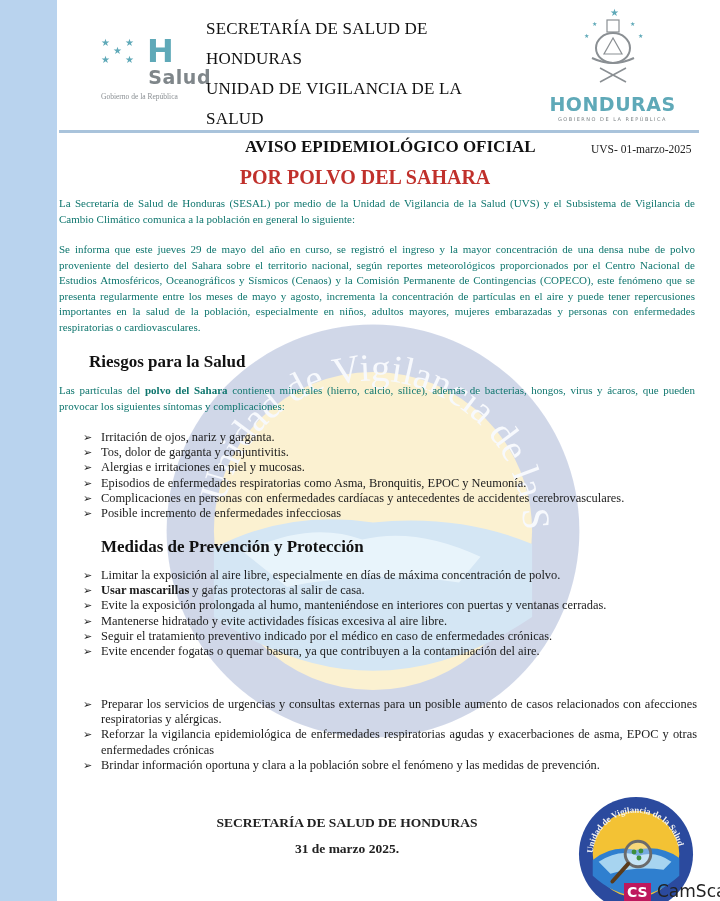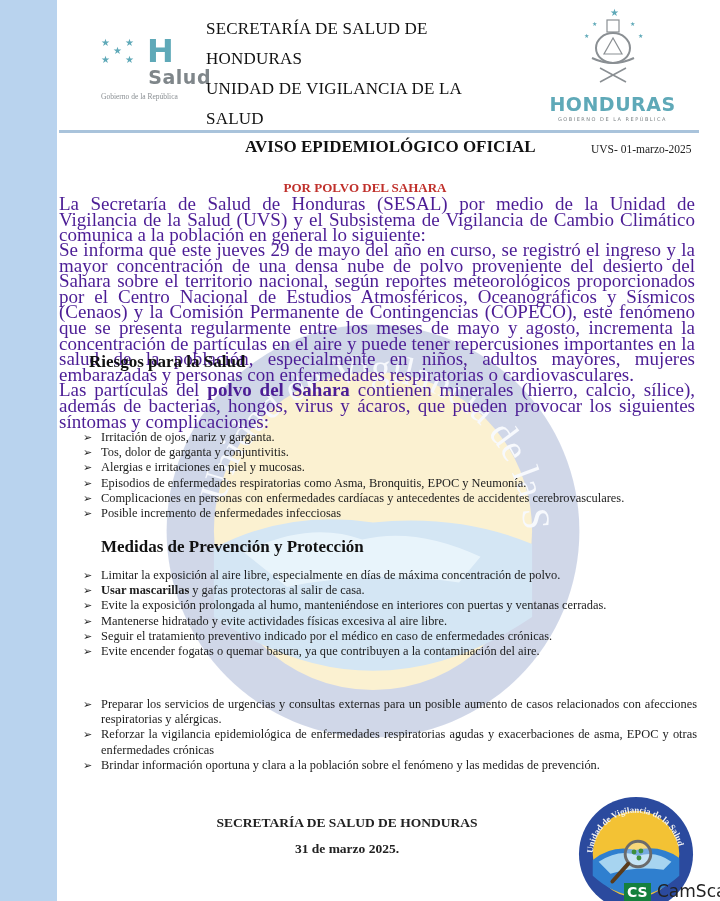--- a/index.html
+++ b/index.html
@@ -26,23 +26,23 @@
   .honduras-sub { font-family:"DejaVu Sans", sans-serif; font-size:5px; color:#7d8386; letter-spacing:1.5px; margin-top:2px; }
 
   .sep-line { position:absolute; left:2px; top:130px; width:640px; height:3px; background:#a9c3db; }
 
   
   .watermark { position:absolute; left:101px; top:316px; width:430px; height:430px; opacity:0.22; pointer-events:none; }
 
   
   .aviso-title { position:absolute; left:188px; top:137px; font-weight:bold; font-size:17px; color:#111; }
   .aviso-code { position:absolute; left:534px; top:143px; font-size:11.5px; color:#222;text-align:center; }
-  .aviso-sub { position:absolute; left:0; width:592px; text-align:center; top:180px; font-weight:bold; font-size:13px; color:#c0302b; padding-left:24px; box-sizing:border-box; }
+  .aviso-sub { position:absolute; left:0; width:592px; text-align:center; top:166px; font-weight:bold; font-size:20px; color:#c0302b; padding-left:24px; box-sizing:border-box; }
 
-  .para { position:absolute; left:2px; width:636px; font-size:19px; line-height:15.6px; text-align:justify; color:#4c1d95; }
+  .para { position:absolute; left:2px; width:636px; font-size:11px; line-height:15.6px; text-align:justify; color:#0f766e; }
   .p1 { top:196px; }
   .p2 { top:242px; }
   .p3 { top:382px; line-height:16px; }
 
   .section-h { position:absolute; font-weight:bold; font-size:17px; color:#111; }
   .h-riesgos { left:32px; top:352px; }
   .h-medidas { left:44px; top:537px; }
   .h-recom { left:36px; top:665px; }
 
   ul.arrow-list { position:absolute; list-style:none; margin:0; padding:0; font-size:12.4px; color:#1c1c1c; }
@@ -51,21 +51,21 @@
   .list-riesgos { left:22px; top:430px; width:620px; }
   .list-medidas { left:22px; top:568px; width:620px; }
   .list-medidas li { line-height:15.4px; }
   .list-recom { left:22px; top:697px; width:618px; }
   .list-recom li { text-align:justify; line-height:15.4px; }
 
   .footer { position:absolute; left:150px; top:810px; width:280px; text-align:center; }
   .footer div { font-weight:bold; font-size:13.5px; line-height:26px; color:#222; }
 
   .uvs-seal { position:absolute; left:520px; top:795px; width:118px; height:118px; }
-  .cs-badge { position:absolute; left:567px; top:883px; background:#15803d; color:#fff; font-family:"DejaVu Sans", sans-serif; font-weight:bold; font-size:14px; line-height:18px; padding:0 3px; }
+  .cs-badge { position:absolute; left:567px; top:883px; background:#be185d; color:#fff; font-family:"DejaVu Sans", sans-serif; font-weight:bold; font-size:14px; line-height:18px; padding:0 3px; }
   .cs-text { position:absolute; left:600px; top:881px; font-family:"DejaVu Sans", sans-serif; font-size:17px; color:#222; }
 </style>
 </head>
 <body>
 
 <div class="left-strip"></div>
 
 <div class="page">
 
   <svg class="watermark" viewBox="0 0 200 200">

